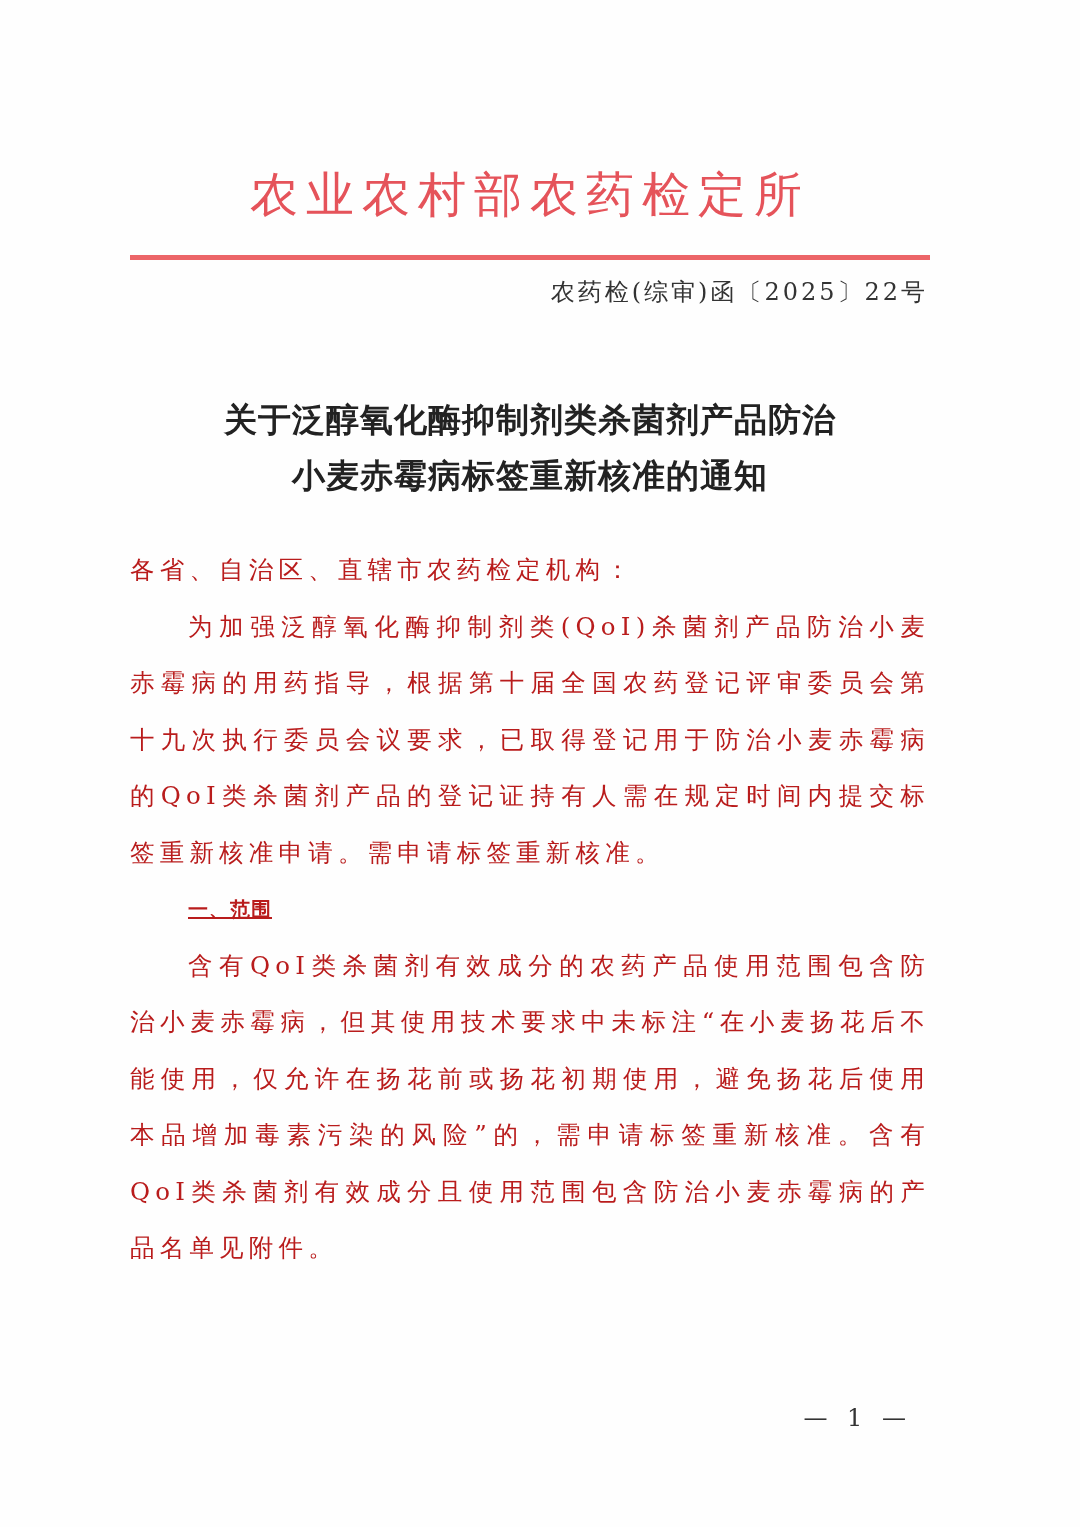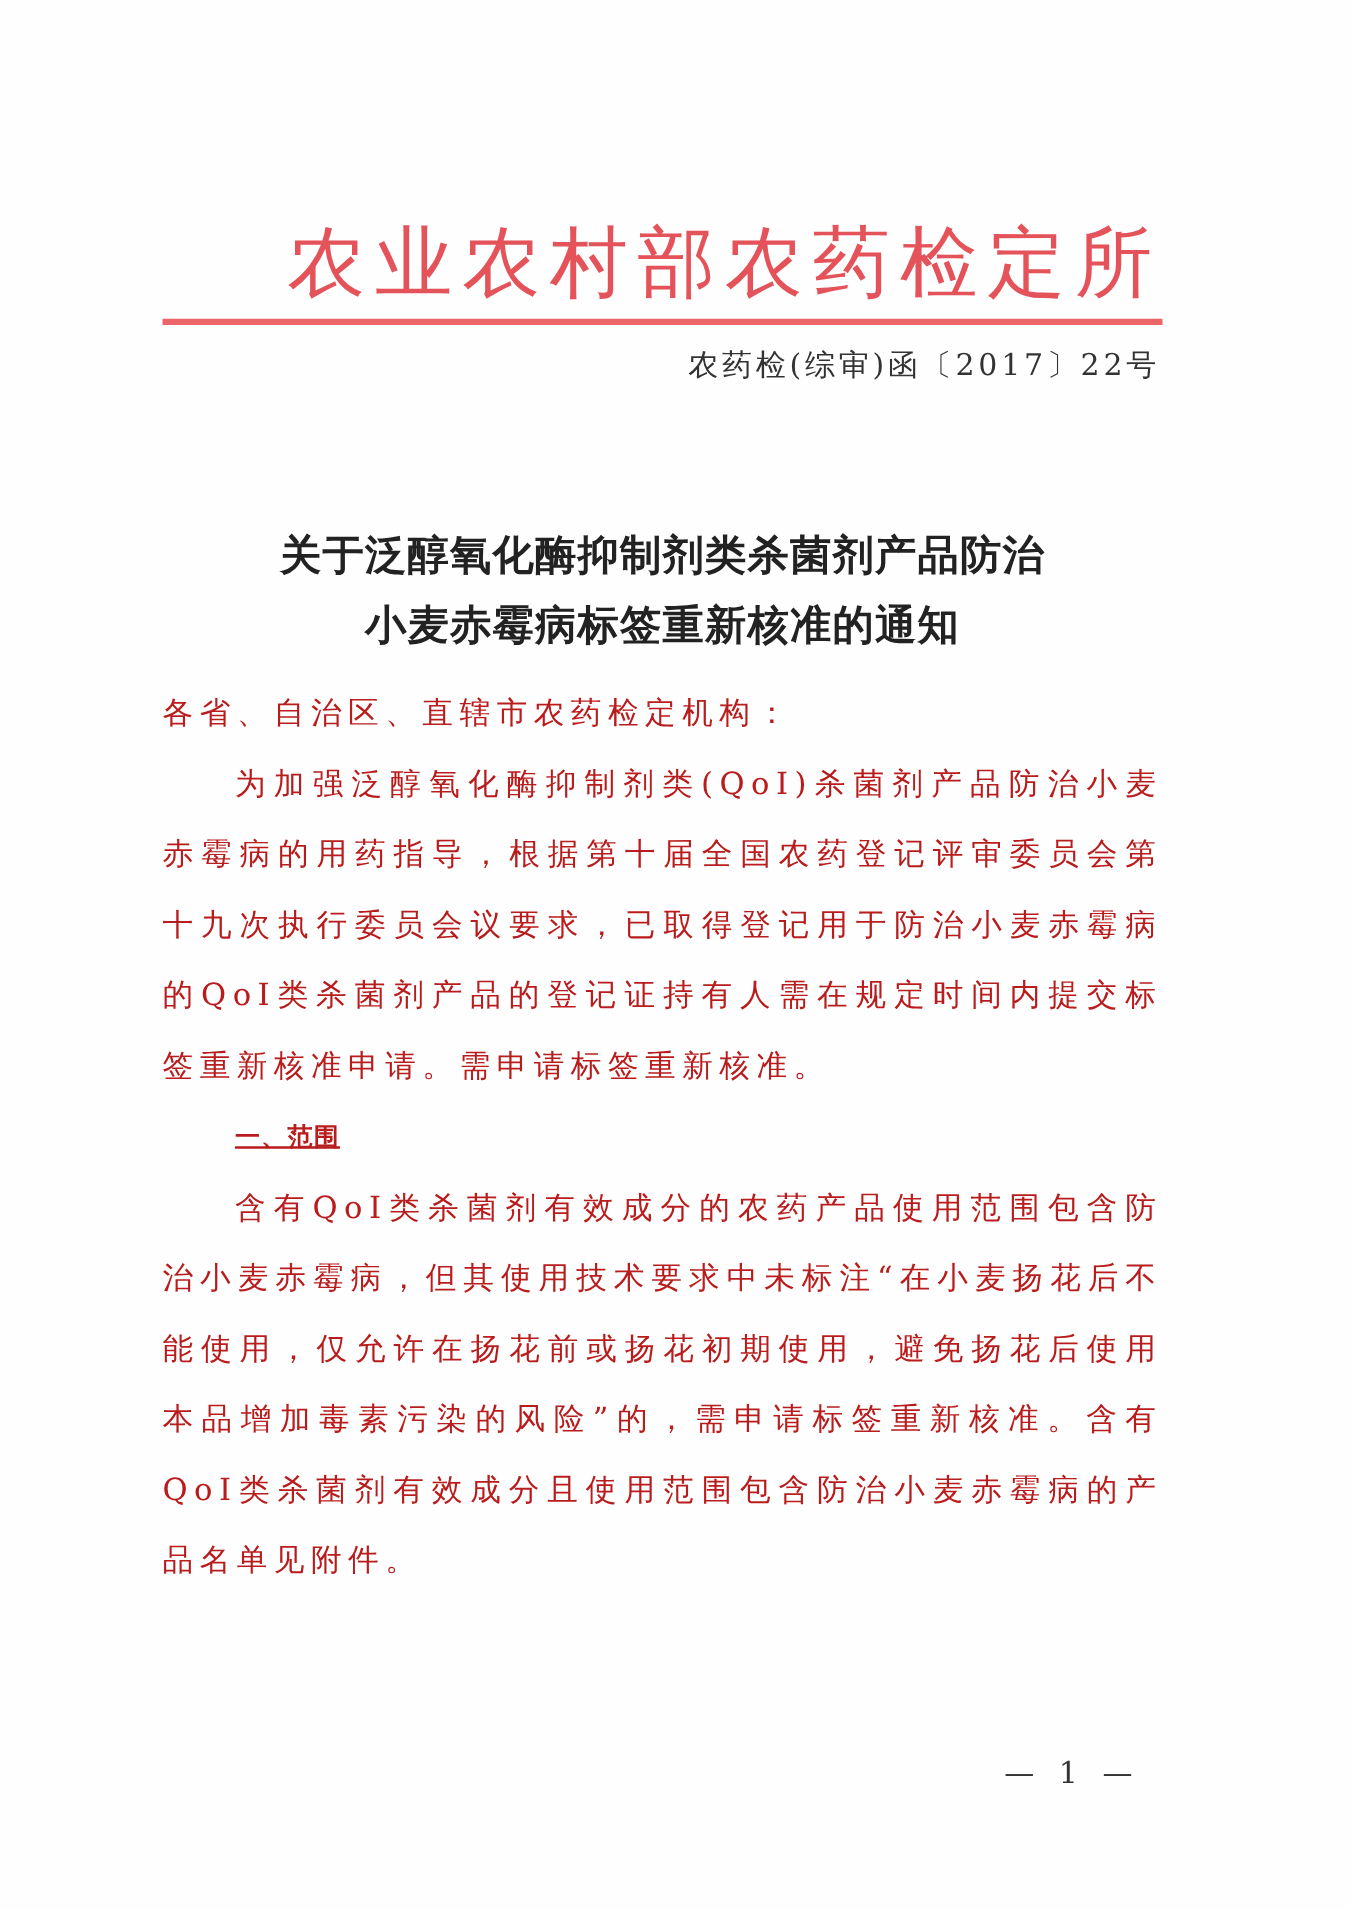--- a/index.html
+++ b/index.html
@@ -3,59 +3,59 @@
 <meta charset="utf-8">
 <style>
   html, body { margin: 0; padding: 0; background: #ffffff; }
   body {
     width: 1080px; height: 1527px; position: relative; overflow: hidden;
     font-family: "DejaVu Serif", "Liberation Serif", serif;
     color: #2a2a2a;
   }
   .page { position: absolute; inset: 0; background: #fefefe; }
   .org-title {
-    position: absolute; left: 130px; width: 800px; top: 170px;
-    text-align: right; font-size: 62px; letter-spacing: 8px;
+    position: absolute; left: 130px; width: 800px; top: 154px;
+    text-align: center; font-size: 48px; letter-spacing: 8px;
     color: #e5535a; font-family: "DejaVu Serif", "Liberation Serif", serif;
     line-height: 80px;
   }
   .red-rule {
     position: absolute; left: 130px; width: 800px; top: 255px; height: 5px;
     background: #ec6568;
   }
   .doc-number {
     position: absolute; right: 152px; top: 272px;
     font-size: 24px; letter-spacing: 3px; color: #333;
     line-height: 40px;
   }
   .doc-heading {
     position: absolute; left: 130px; width: 800px; top: 392px;
     text-align: center; font-size: 33px; font-weight: bold; color: #222;
-    line-height: 56px; letter-spacing: 1px; margin-top: 24px;
+    line-height: 56px; letter-spacing: 1px;
   }
   .body-text {
     position: absolute; left: 130px; width: 800px; top: 542px;
     font-size: 24.5px; letter-spacing: 5.2px; line-height: 56.5px; color: #b91c1c;
   }
   .body-text p { margin: 0; text-align: justify; text-align-last: left; }
   .indent { text-indent: 58px; }
   .section-heading { font-weight: bold; text-indent: 58px; letter-spacing: 1px; font-family: "DejaVu Sans", "Liberation Sans", sans-serif; font-size: 20px; text-decoration: underline; }
   .page-number {
     position: absolute; right: 168px; top: 1404px;
     font-size: 24px; color: #333; letter-spacing: 6px;
   }
 </style>
 </head>
 <body>
 
 <div class="page">
 
   <div class="org-title">农业农村部农药检定所</div>
   <div class="red-rule"></div>
-  <div class="doc-number">农药检(综审)函〔2017〕22号</div>
+  <div class="doc-number">农药检(综审)函〔2025〕22号</div>
 
   <div class="doc-heading">
     <div>关于泛醇氧化酶抑制剂类杀菌剂产品防治</div>
     <div>小麦赤霉病标签重新核准的通知</div>
   </div>
 
   <div class="body-text">
     <p>各省、自治区、直辖市农药检定机构：</p>
     <p class="indent">为加强泛醇氧化酶抑制剂类(QoI)杀菌剂产品防治小麦赤霉病的用药指导，根据第十届全国农药登记评审委员会第十九次执行委员会议要求，已取得登记用于防治小麦赤霉病的QoI类杀菌剂产品的登记证持有人需在规定时间内提交标签重新核准申请。需申请标签重新核准。</p>
     <p class="section-heading">一、范围</p>

